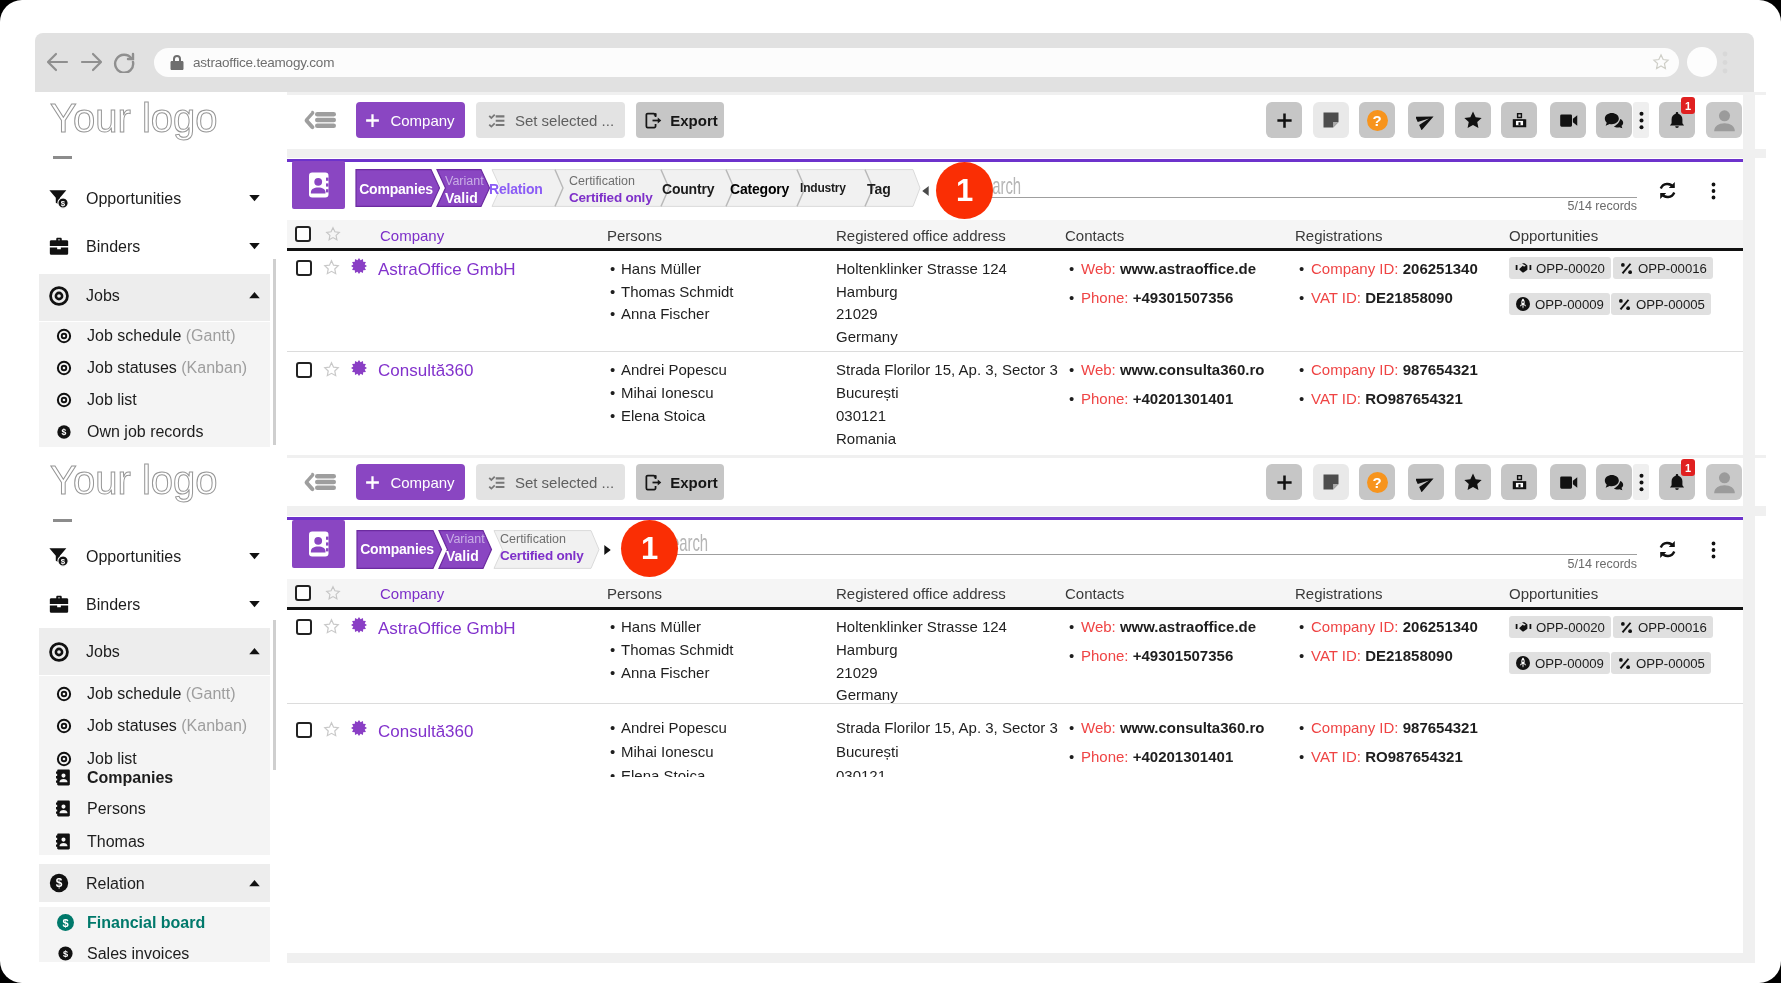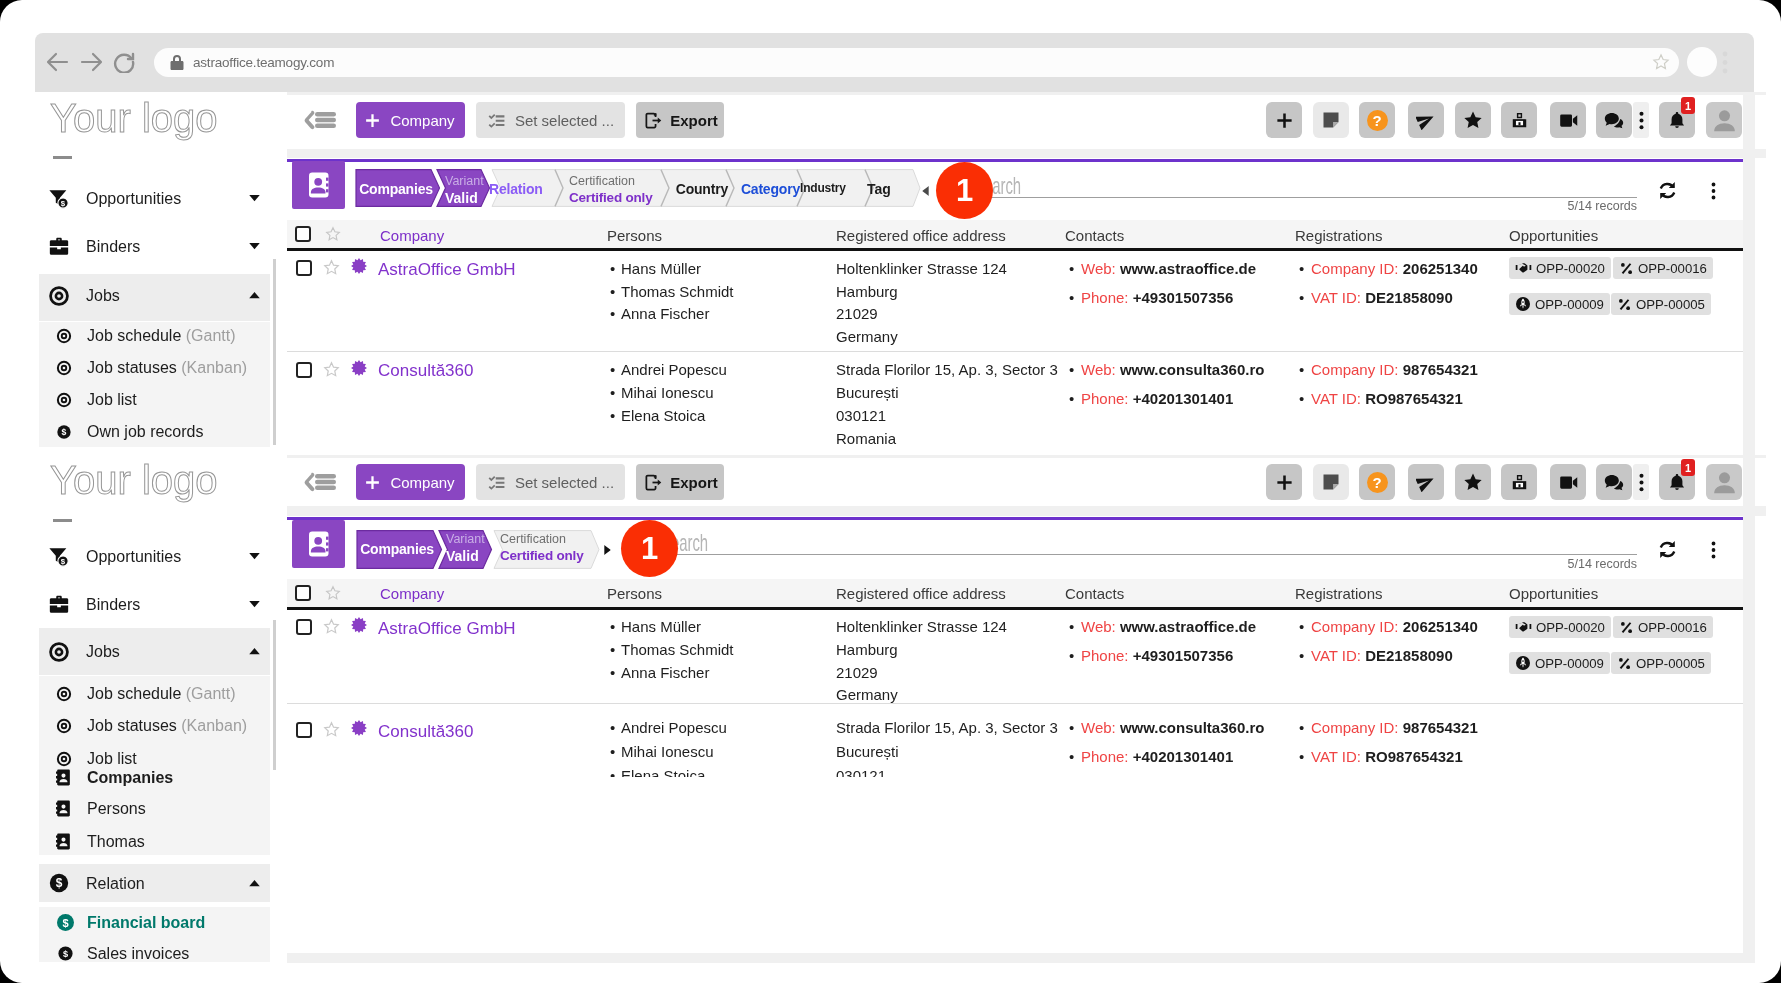--- a/index.html
+++ b/index.html
@@ -349,22 +349,22 @@
 <path d="M442,0.6 L450,19 L442,37.4"></path>
 <path d="M510,0.6 L518,19 L510,37.4"></path>
 </g>
 </svg>
 <div class="ab b" style="left:356px;top:181px;width:80px;text-align:center;color:#fff;font-size:14px;letter-spacing:-.2px">Companies</div>
 <div class="ab" style="left:445px;top:174px;font-size:12.5px;color:#c9aee6">Variant</div>
 <div class="ab b" style="left:445px;top:189.5px;color:#fff;font-size:14px">Valid</div>
 <div class="ab b" style="left:489px;top:181px;width:66px;text-align:left;font-size:14px;letter-spacing:-.2px;color:#8b5cf6">Relation</div>
 <div class="ab" style="left:569px;top:173.5px;font-size:12.5px;color:#6e6e6e">Certification</div>
 <div class="ab b" style="left:569px;top:189.5px;font-size:13.5px;letter-spacing:-.2px;color:#7e30c9">Certified only</div>
-<div class="ab b" style="left:662px;top:181px;width:66px;text-align:right;font-size:14px;letter-spacing:-.2px;color:#1c1c1c">Country</div>
-<div class="ab b" style="left:730px;top:181px;width:70px;text-align:right;font-size:14px;letter-spacing:-.2px;color:#1d4ed8">Category</div>
+<div class="ab b" style="left:662px;top:181px;width:66px;text-align:left;font-size:14px;letter-spacing:-.2px;color:#1c1c1c">Country</div>
+<div class="ab b" style="left:730px;top:181px;width:70px;text-align:left;font-size:14px;letter-spacing:-.2px;color:#000000">Category</div>
 <div class="ab b" style="left:800px;top:181px;width:66px;text-align:left;font-size:12px;letter-spacing:-.2px;color:#1c1c1c">Industry</div>
 <div class="ab b" style="left:867px;top:181px;width:52px;text-align:left;font-size:14px;color:#1c1c1c">Tag</div>
 <svg class="ab" style="left:922px;top:186px" width="7" height="10" viewBox="0 0 8 12">
         <use href="#i-tri-l"></use>
       </svg>
 <div class="ab" style="left:958px;top:196.5px;width:679px;height:1.3px;background:#9f9f9f"></div>
 <div class="ab search" style="left:974px;top:172px">Search</div>
 <div class="ab records" style="left:1437px;top:199px;width:200px;text-align:right">5/14 records</div>
 <svg class="ab" style="left:1658px;top:181px" width="19" height="19" viewBox="0 0 24 24">
         <use href="#i-refresh"></use>

